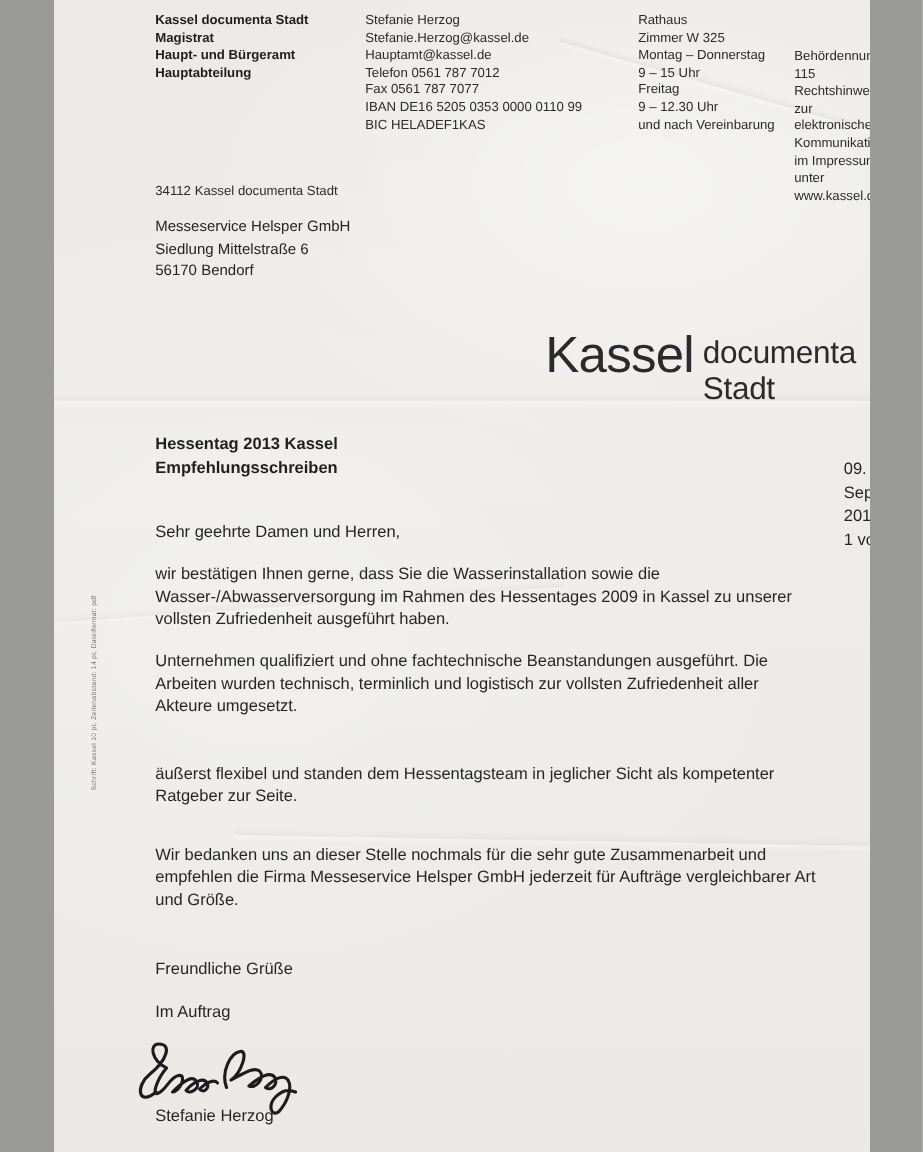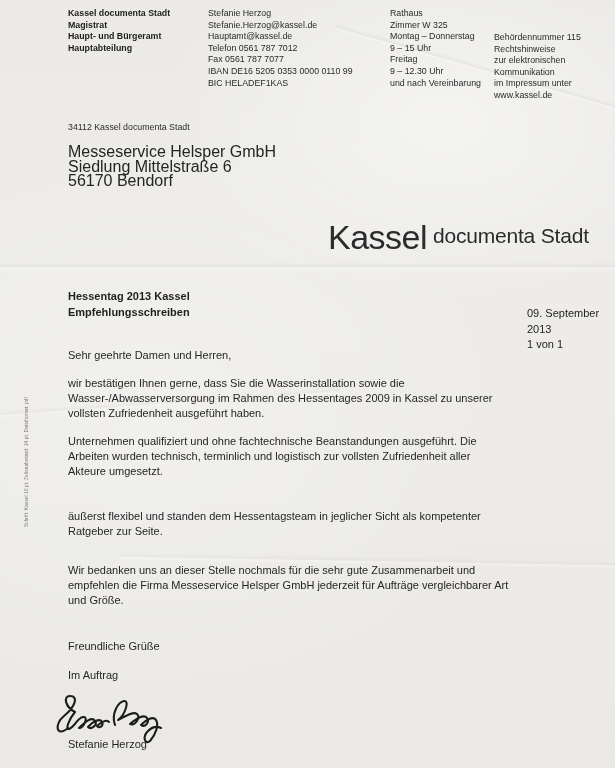--- a/index.html
+++ b/index.html
@@ -1,18 +1,18 @@
 <!DOCTYPE html>
 <html><head>
 <meta charset="utf-8">
 <style>
   html,body{margin:0;padding:0;background:#9a9a98;}
   .page{
     position:relative;
-    width:615px;height:768px;
+    width:544px;height:768px;
     margin:0 auto;
     background:#ecebe8;
     background-image:
       radial-gradient(ellipse 420px 260px at 72% 16%, rgba(255,255,255,0.45), rgba(255,255,255,0) 70%),
       radial-gradient(ellipse 500px 400px at 25% 55%, rgba(255,255,255,0.25), rgba(255,255,255,0) 75%),
       linear-gradient(180deg,#ebeae7 0%,#edece9 40%,#eae9e6 100%);
     overflow:hidden;
     font-family:"Liberation Sans", sans-serif;
     color:#232323;
   }
@@ -24,21 +24,21 @@
   .crease.d2{left:-40px;top:400px;width:380px;height:8px;transform:rotate(-4deg);
     background:linear-gradient(180deg,rgba(0,0,0,0),rgba(110,105,95,0.05) 50%,rgba(255,255,255,0.25) 65%,rgba(0,0,0,0));}
   .crease.h2{left:120px;top:556px;width:495px;height:9px;transform:rotate(1deg);
     background:linear-gradient(180deg,rgba(0,0,0,0),rgba(110,105,95,0.05) 50%,rgba(255,255,255,0.3) 62%,rgba(0,0,0,0));}
 
   .abs{position:absolute;}
   .hdr{font-size:8.8px;line-height:11.6px;color:#2a2a2a;letter-spacing:0;}
   .hdr.bold{font-weight:bold;color:#1d1d1d;}
 
   .return-line{font-size:8.8px;color:#2c2c2c;}
-  .recipient{font-size:16px;line-height:14.5px;color:#242424;}
+  .recipient{font-size:10px;line-height:14.5px;color:#242424;}
 
   .logo-primary{font-size:34px;color:#2b2b2b;letter-spacing:-0.5px;}
   .logo-secondary{font-size:21px;color:#2b2b2b;letter-spacing:-0.2px;}
 
   .subject{font-size:11px;line-height:16px;font-weight:bold;color:#1f1f1f;}
   .meta{font-size:11px;line-height:15.5px;color:#242424;margin-left:38px;}
 
   .body-line{font-size:11px;line-height:15px;color:#262626;}
   .para{white-space:nowrap;}
 

